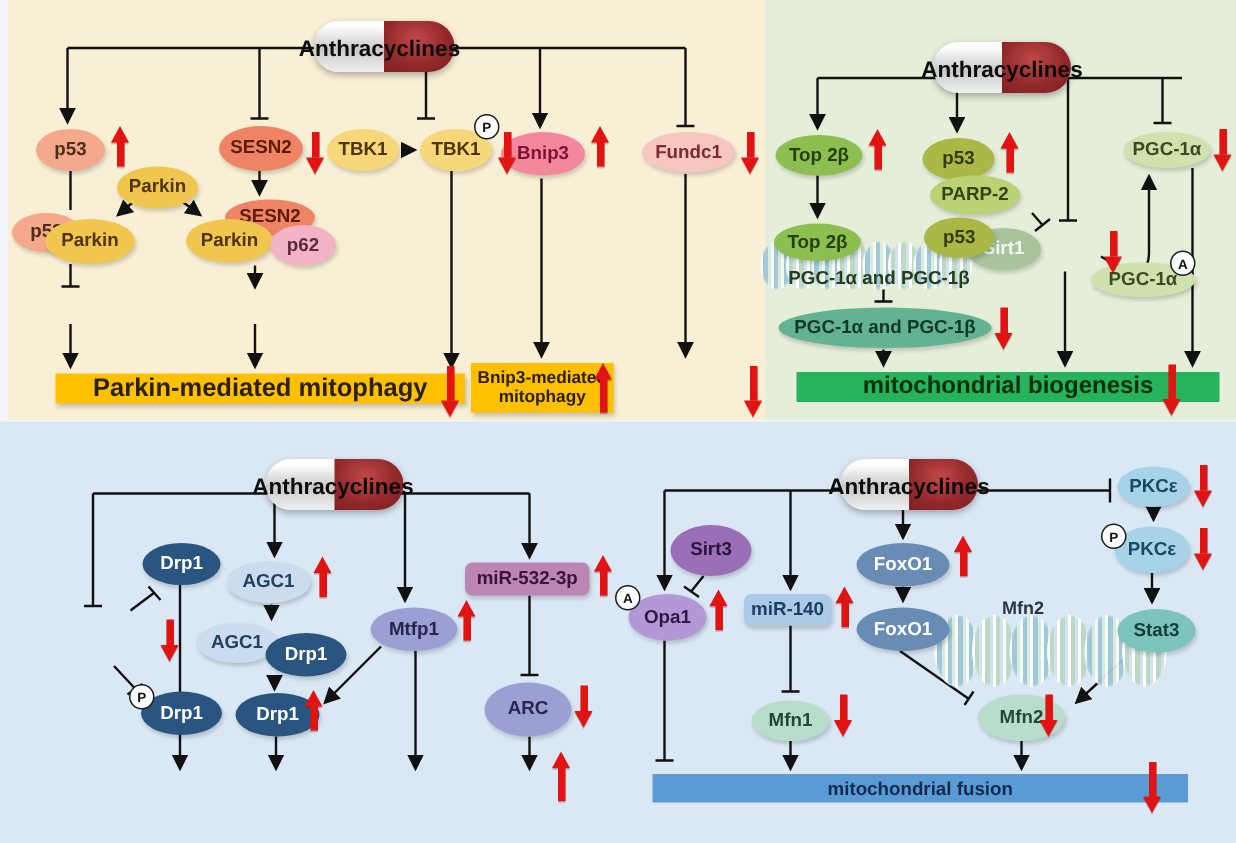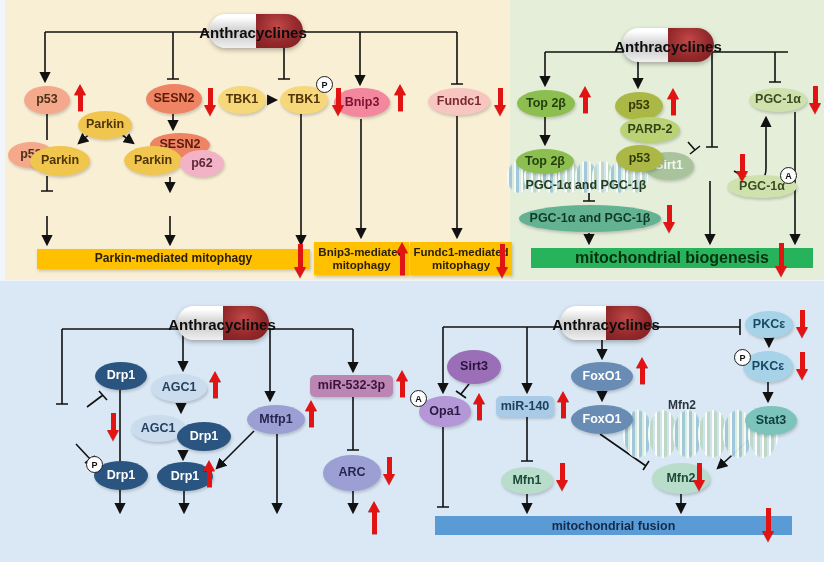--- a/index.html
+++ b/index.html
@@ -37,21 +37,21 @@
   .mauve{background:#bb85b4;color:#3c1438}
   .purple{background:#9a6fb8;color:#2a123d}
   .ltpurple{background:#b397d6;color:#2c1a45}
   .sky{background:#a7d3e8;color:#174a63}
   .teal2{background:#7cc4bb;color:#0f3f3a}
   .slate{background:#688cb4;color:#ffffff}
   .mint{background:#b9ddcb;color:#1f4a38}
 
   .banner{position:absolute;z-index:3;display:flex;align-items:center;justify-content:center;font-weight:bold;
           text-align:center;line-height:1.12;}
-  .gold-banner{background:#ffc000;color:#2a2008;font-size:12px;box-shadow:1px 2px 3px rgba(0,0,0,.2);}
+  .gold-banner{background:#ffc000;color:#2a2008;font-size:17px;box-shadow:1px 2px 3px rgba(0,0,0,.2);}
   .gold-banner.small{font-size:11.5px;}
   .green-banner{background:#27b35c;color:#07300f;font-size:16px;}
   .blue-banner{background:#5b9bd5;color:#122b4d;font-size:12.5px;}
 
   .acs-title{position:absolute;z-index:4;text-align:center;font-weight:bold;font-size:15px;color:#0d0d0d;}
   .pill{position:absolute;z-index:2;border-radius:17px;overflow:hidden;display:flex;
         box-shadow:0 2px 5px rgba(0,0,0,.3);filter:blur(.3px);}
   .pill .pl{width:50%;background:linear-gradient(180deg,#ffffff 10%,#c9c9c9 55%,#f0f0f0);}
   .pill .pr{width:50%;background:radial-gradient(ellipse at 45% 35%,#c24848 0%,#93292b 55%,#7d1d20 100%);}
 
@@ -228,21 +228,20 @@
       <span class="head"></span>
       <span class="shaft"></span>
     </span>
 
   <div class="banner gold-banner small" style="left:314px;top:242px;width:95px;height:33px;">Bnip3-mediated mitophagy</div>
   <span class="tr up big" style="left:396px;top:242px;">
       <span class="head"></span>
       <span class="shaft"></span>
     </span>
 
-  <div class="banner gold-banner small" style="left:410px;top:242px;width:102px;height:33px;">Fundc1-mediated mitophagy</div>
   <span class="tr down big" style="left:496px;top:242px;">
       <span class="head"></span>
       <span class="shaft"></span>
     </span>
 
   <div class="pill" style="left:622px;top:28px;width:92px;height:34px;">
       <div class="pl"></div>
       <div class="pr"></div>
     </div>
   <div class="acs-title" style="left:595px;top:38px;width:146px;">Anthracyclines</div>

